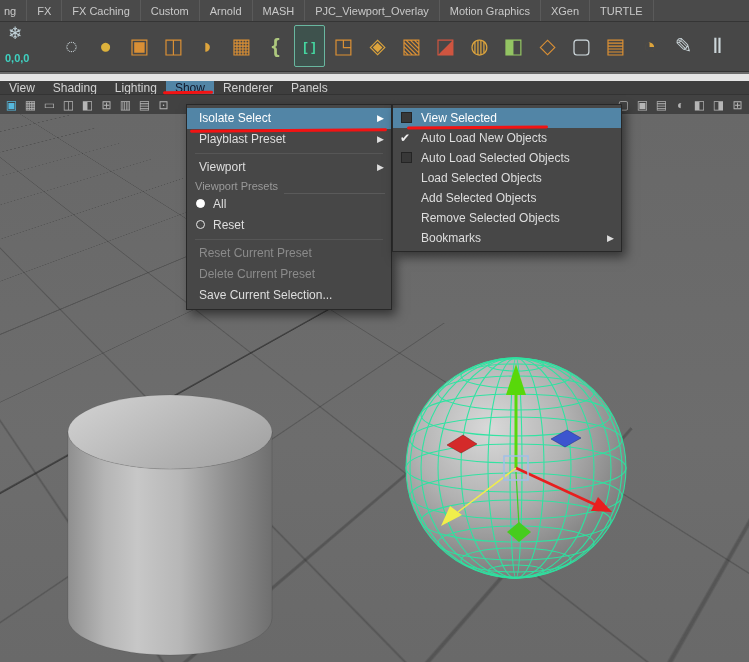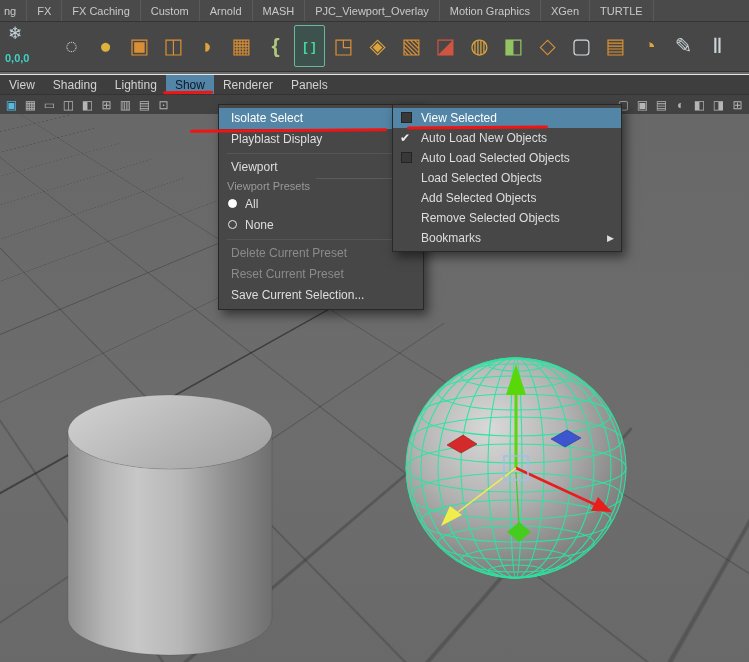--- a/index.html
+++ b/index.html
@@ -18,21 +18,21 @@
            border-bottom:1px solid #333; }
   .snowflake { position:absolute; left:8px; top:1px; font-size:17px; color:#c2d3da; }
   .coords { position:absolute; left:5px; top:30px; font-size:11px; font-weight:bold; color:#3fd2c2; }
   .shelf-icons { position:absolute; left:56px; top:3px; display:flex; gap:3px; }
   .shicon { width:31px; height:42px; display:flex; align-items:center; justify-content:center;
             font-size:21px; cursor:pointer; }
   .shicon.boxed { border:1px solid #69b7a0; background:#3e524d; border-radius:2px; }
 
   
   .panelbar { position:absolute; left:0; top:74px; width:749px; height:20px; background:#3e3e3e;
-              border-top:1px solid #e5e5e5; display:flex; align-items:stretch; }
+              border-top:7px solid #e5e5e5; display:flex; align-items:stretch; }
   .pmi { padding:0 9px; font-size:12px; color:#d2d2d2; display:flex; align-items:center; cursor:pointer; }
   .pmi.hl { background:#5285a6; color:#0f172a; }
 
   
   .vptoolbar { position:absolute; left:0; top:94px; width:749px; height:20px; background:#424242;
                border-top:1px solid #343434; }
   .vpt-left { position:absolute; left:3px; top:2px; display:flex; gap:2px; }
   .vpt-right { position:absolute; right:3px; top:2px; display:flex; gap:2px; }
   .vpticon { width:17px; height:16px; font-size:12px; color:#b5b5b5; display:flex;
              align-items:center; justify-content:center; cursor:pointer; }
@@ -49,33 +49,33 @@
       linear-gradient(90deg, transparent calc(50% - 1px), rgba(25,25,25,0.45) calc(50% - 1px),
         rgba(25,25,25,0.45) calc(50% + 1px), transparent calc(50% + 1px)),
       repeating-linear-gradient(0deg, rgba(30,30,30,0.28) 0px, rgba(30,30,30,0.28) 1.5px, transparent 1.5px, transparent 90px),
       repeating-linear-gradient(90deg, rgba(30,30,30,0.28) 0px, rgba(30,30,30,0.28) 1.5px, transparent 1.5px, transparent 90px);
   }
   .scene { position:absolute; left:0; top:0; }
 
   
   .menu { position:absolute; background:#474747; border:1px solid #282828;
           box-shadow:4px 5px 10px rgba(0,0,0,.5); z-index:50; font-size:12px; color:#dedede; padding:3px 0; }
-  .menu-show { left:186px; top:104px; width:206px;margin-left:32px; }
+  .menu-show { left:186px; top:104px; width:206px; }
   .menu-iso  { left:392px; top:104px; width:230px; }
   .mi { position:relative; height:21px; line-height:21px; padding-left:12px; cursor:pointer; white-space:nowrap; }
   .menu-iso .mi { height:20px; line-height:20px; padding-left:28px; }
   .mi.hl { background:#5285a6; color:#ffffff; }
   .mi.disabled { color:#8b8b8b; cursor:default; }
   .mi .arrow { position:absolute; right:7px; top:0; font-size:9px; }
   .mi.radio { padding-left:26px; }
   .radio-dot { position:absolute; left:9px; top:5px; width:9px; height:9px; border-radius:50%;
                border:1px solid #e6e6e6; }
   .radio-dot.on { background:#ffffff; border-color:#ffffff; }
   .mhdr { height:16px; line-height:16px; padding-left:8px; font-size:11px; color:#9a9a9a;
-          display:flex; align-items:flex-start; gap:6px; }
+          display:flex; align-items:flex-end; gap:6px; }
   .mhdr::after { content:""; flex:1; height:1px; background:#5a5a5a; margin-right:6px; }
   .msep { height:1px; background:#3a3a3a; border-bottom:1px solid #565656; margin:3px 8px; }
   .chk { position:absolute; left:8px; top:4px; width:11px; height:11px; background:#383838;
          border:1px solid #242424; }
   .chkglyph { position:absolute; left:7px; top:0; line-height:20px; font-size:12px; color:#efefef; }
 
   
   .ann { position:absolute; background:#f21313; border-radius:2px; z-index:99; }
   #ann-show    { left:163px; top:91px;  width:50px;  height:3px; transform:rotate(-0.6deg); }
   #ann-isolate { left:190px; top:129px; width:197px; height:3px; transform:rotate(-0.4deg); }
@@ -224,45 +224,45 @@
     </g>
   </svg>
 </div>
 
 <div class="menu menu-show">
   <div class="mi hl">
     <span>Isolate Select</span>
     <span class="arrow">▶</span>
   </div>
   <div class="mi">
-    <span>Playblast Display</span>
+    <span>Playblast Preset</span>
     <span class="arrow">▶</span>
   </div>
   <div class="msep"></div>
   <div class="mi">
     <span>Viewport</span>
     <span class="arrow">▶</span>
   </div>
   <div class="mhdr">
     <span>Viewport Presets</span>
   </div>
   <div class="mi radio">
     <span class="radio-dot on"></span>
     <span>All</span>
   </div>
   <div class="mi radio">
     <span class="radio-dot"></span>
-    <span>None</span>
+    <span>Reset</span>
   </div>
   <div class="msep"></div>
   <div class="mi disabled">
+    <span>Reset Current Preset</span>
+  </div>
+  <div class="mi disabled">
     <span>Delete Current Preset</span>
-  </div>
-  <div class="mi disabled">
-    <span>Reset Current Preset</span>
   </div>
   <div class="mi">
     <span>Save Current Selection...</span>
   </div>
 </div>
 
 <div class="menu menu-iso">
   <div class="mi hl">
     <span class="chk"></span>
     <span>View Selected</span>

